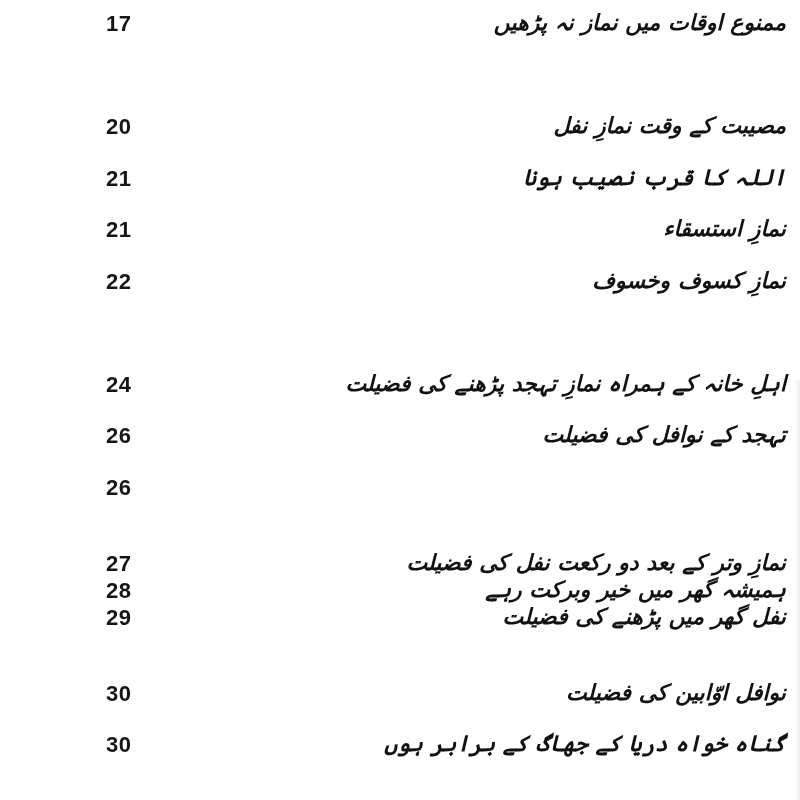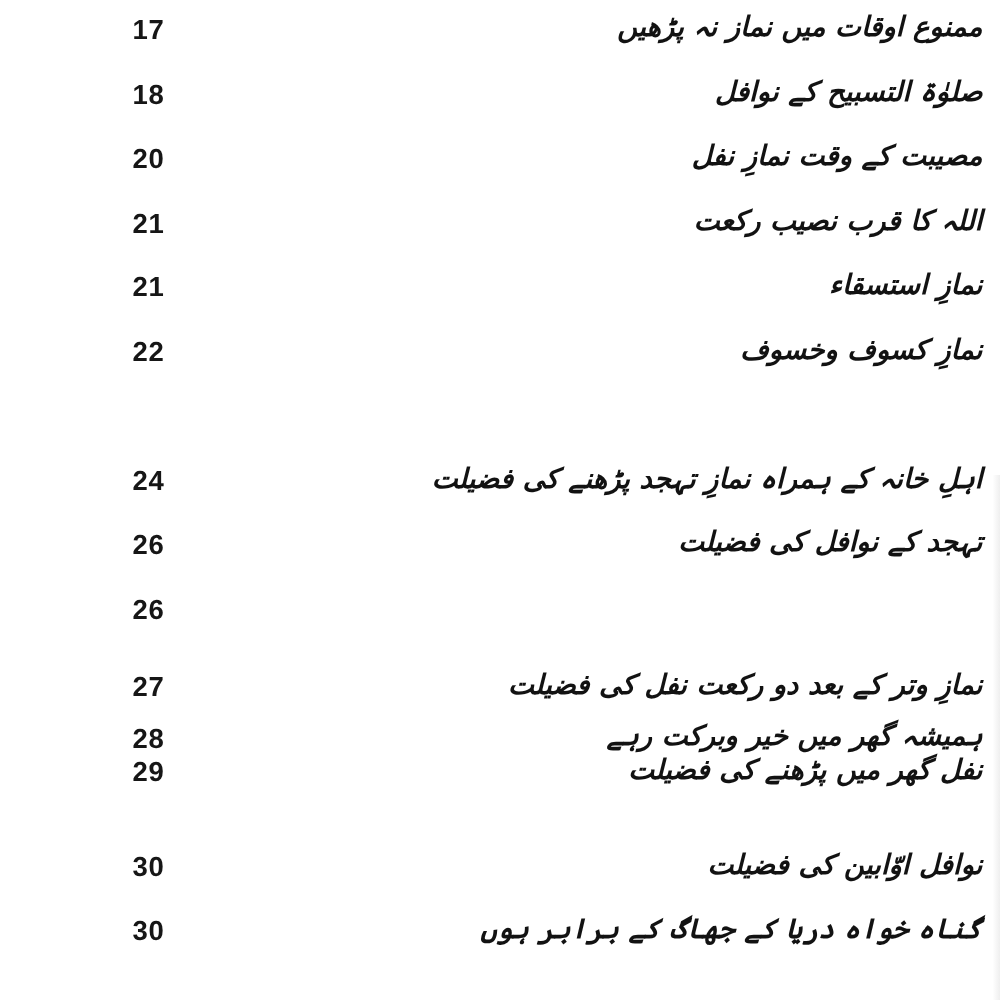--- a/index.html
+++ b/index.html
@@ -65,33 +65,29 @@
 </head>
 <body>
 
 <div class="toc">
 
   <div class="toc-row" style="top:4px">
     <span class="page-num">17</span>
     <span class="entry-title">ممنوع اوقات میں نماز نہ پڑھیں</span>
   </div>
 
-  <div class="toc-row" style="top:56px">
-    <span class="page-num">18</span>
-    <span class="entry-title">صلوٰۃ التسبیح کے نوافل</span>
-  </div>
 
   <div class="toc-row" style="top:107px">
     <span class="page-num">20</span>
     <span class="entry-title">مصیبت کے وقت نمازِ نفل</span>
   </div>
 
   <div class="toc-row" style="top:159px">
     <span class="page-num">21</span>
-    <span class="entry-title">اللہ کا قرب نصیب رکعت</span>
+    <span class="entry-title">اللہ کا قرب نصیب ہونا</span>
   </div>
 
   <div class="toc-row" style="top:210px">
     <span class="page-num">21</span>
     <span class="entry-title">نمازِ استسقاء</span>
   </div>
 
   <div class="toc-row" style="top:262px">
     <span class="page-num">22</span>
     <span class="entry-title">نمازِ کسوف وخسوف</span>
@@ -105,21 +101,21 @@
 
   <div class="toc-row" style="top:416px">
     <span class="page-num">26</span>
     <span class="entry-title">تہجد کے نوافل کی فضیلت</span>
   </div>
 
   <div class="toc-row" style="top:468px">
     <span class="page-num">26</span>
   </div>
 
-  <div class="toc-row" style="top:530px">
+  <div class="toc-row" style="top:544px">
     <span class="page-num">27</span>
     <span class="entry-title">نمازِ وتر کے بعد دو رکعت نفل کی فضیلت</span>
   </div>
 
   <div class="toc-row" style="top:571px">
     <span class="page-num">28</span>
     <span class="entry-title">ہمیشہ گھر میں خیر وبرکت رہے</span>
   </div>
 
   <div class="toc-row" style="top:598px">

